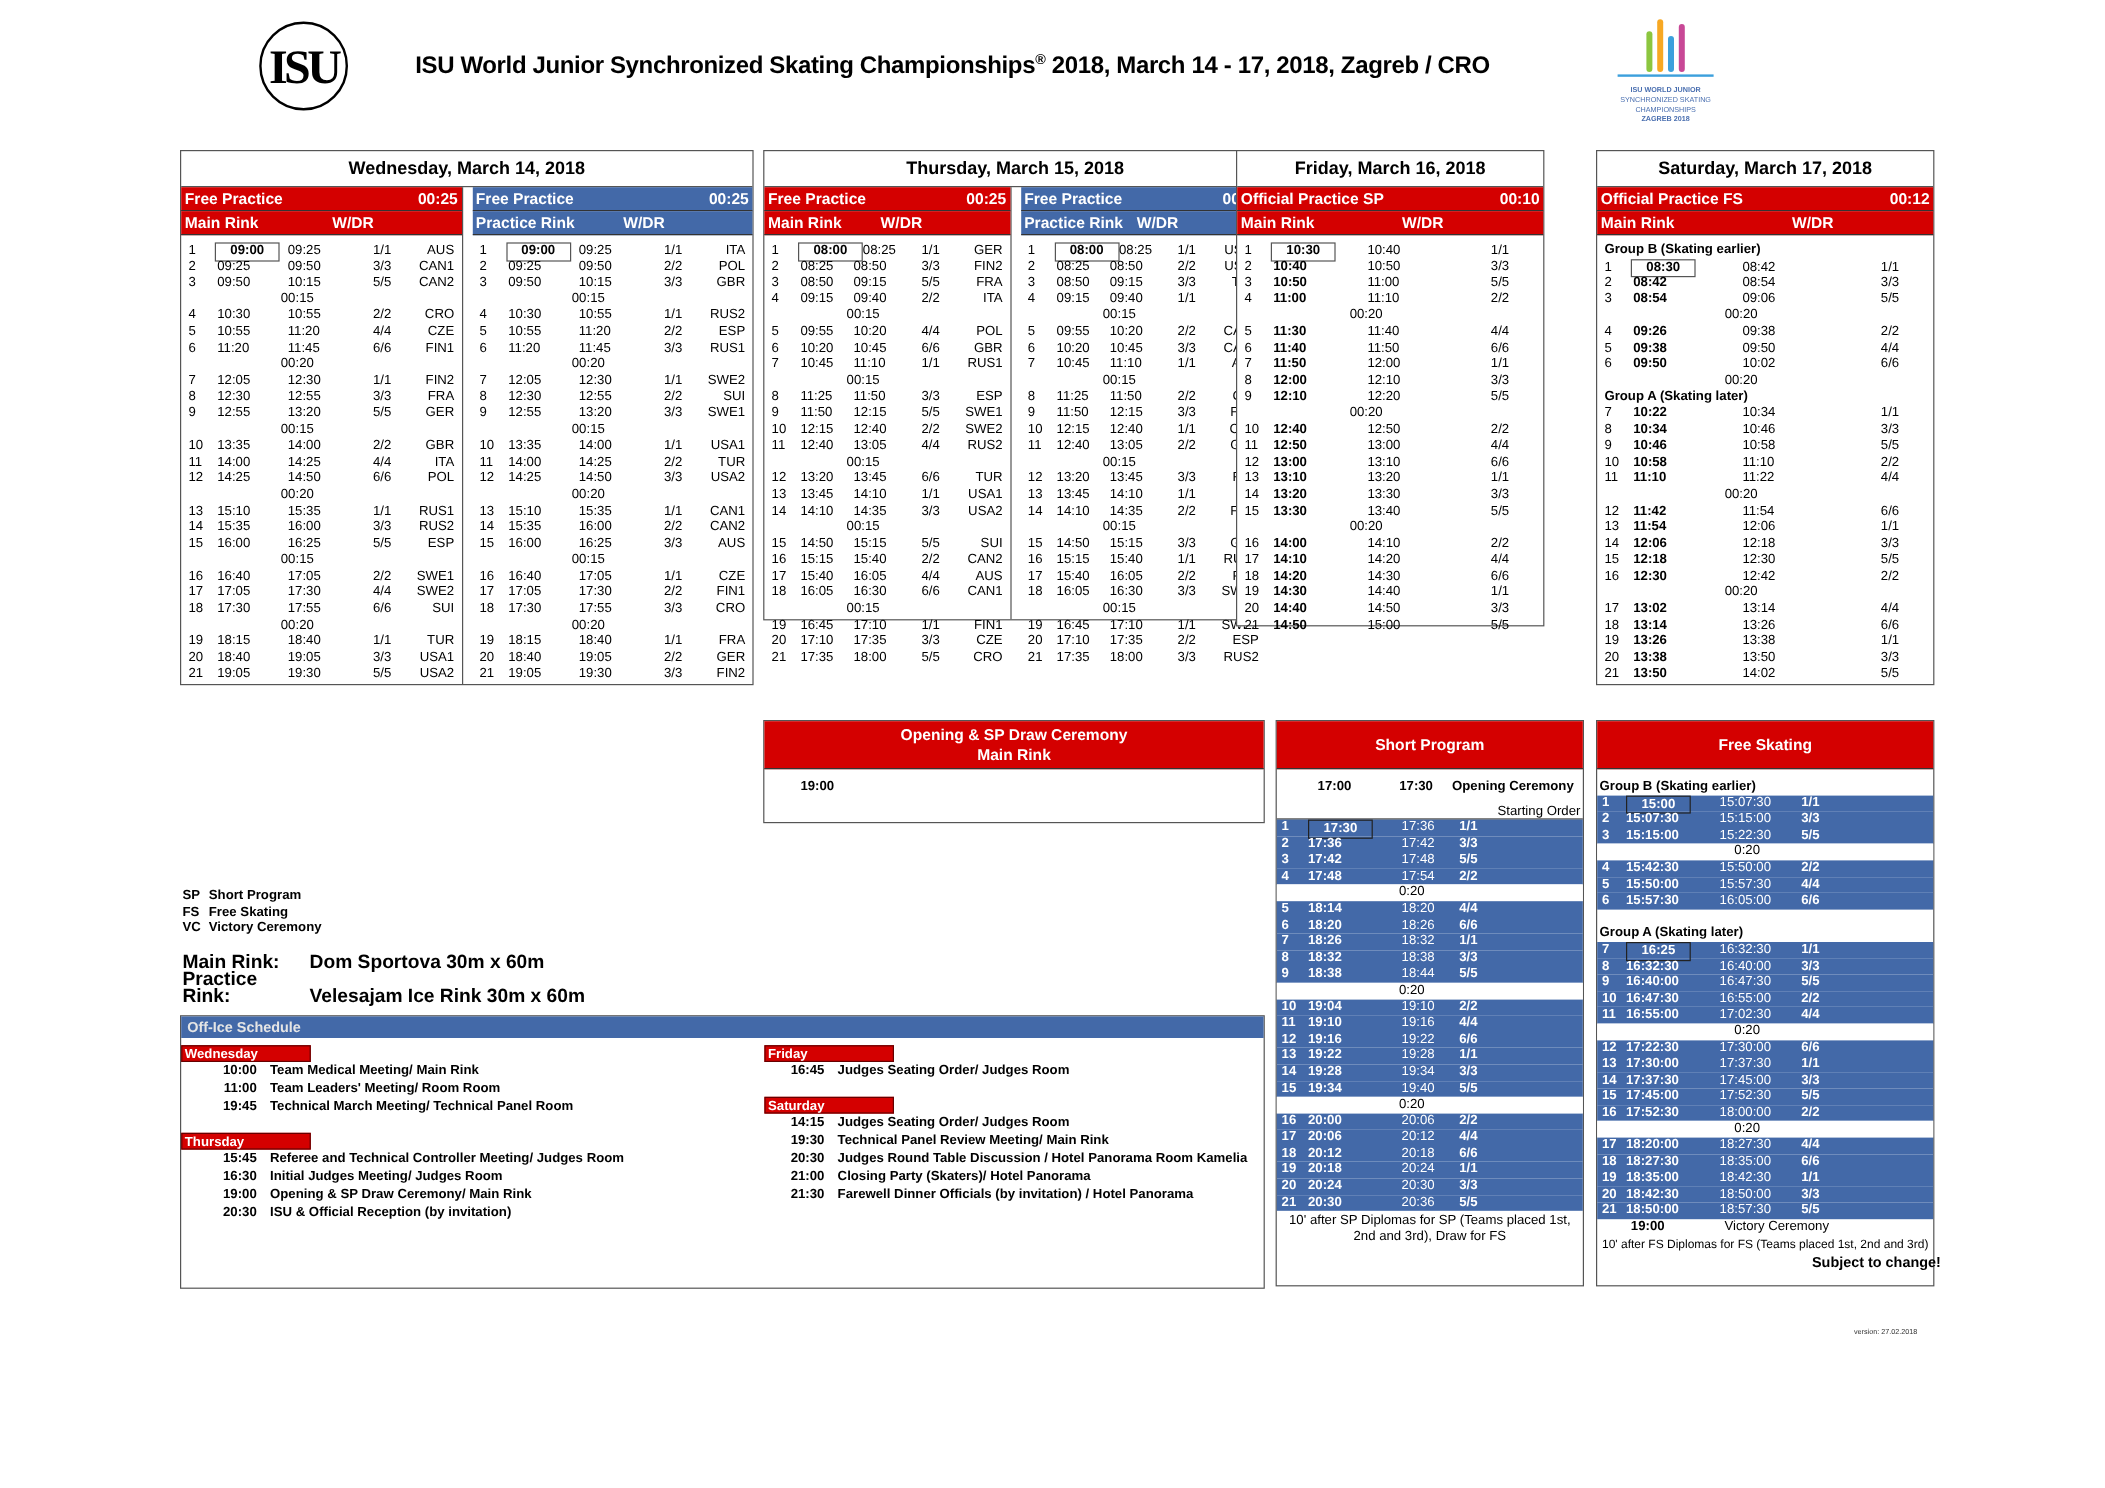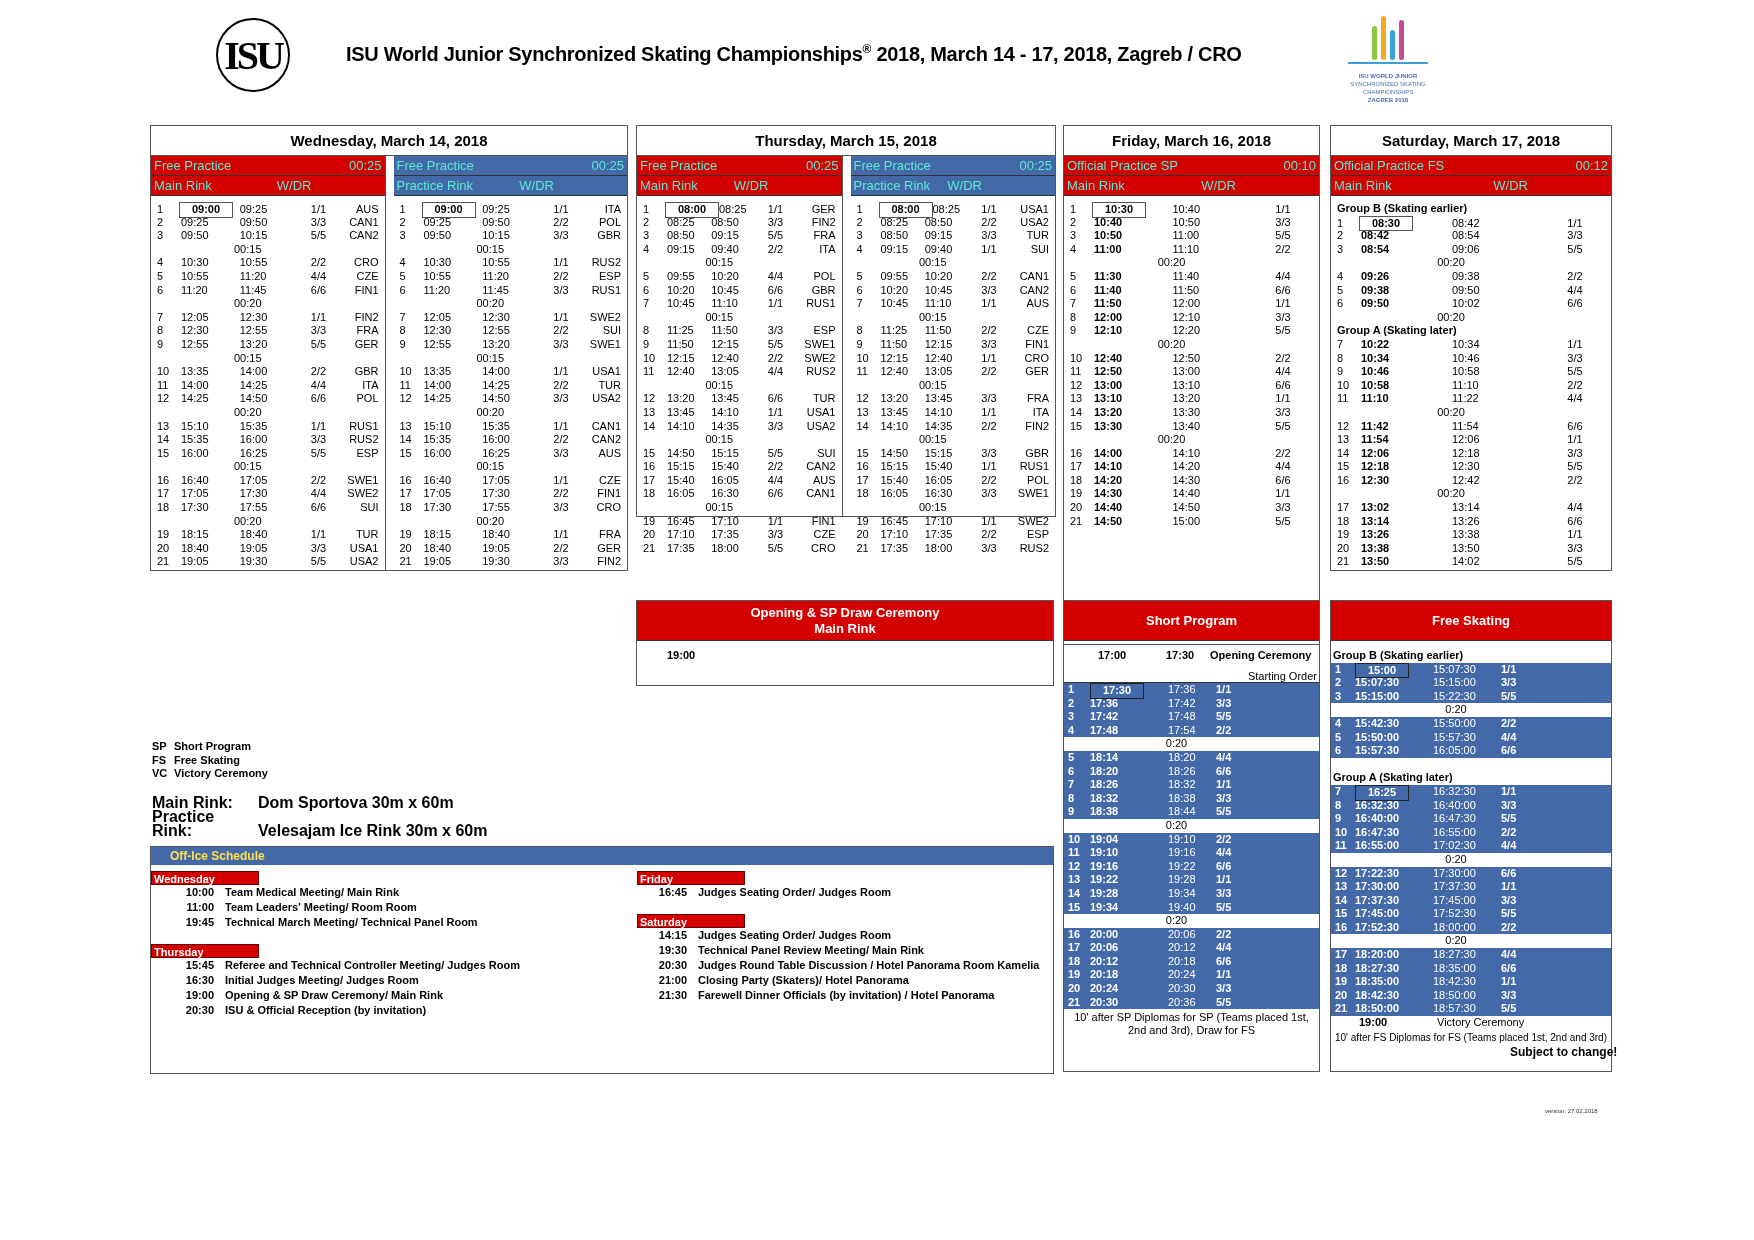--- a/index.html
+++ b/index.html
@@ -10,40 +10,40 @@
 .title sup{font-size:12px}
 .event-logo{left:1338px;top:14px;width:100px;height:98px;text-align:center}
 .event-logo .fig{display:flex;justify-content:center;gap:4px;height:46px;align-items:flex-end}
 .event-logo .fig span{display:block;width:5px;border-radius:3px}
 .event-logo .sm{font-size:6px;color:#4a6fb0;line-height:8px;font-weight:bold}
 .panel{border:1.5px solid #555;background:#fff}
 .day-head{height:30px;font-size:15px;font-weight:bold;text-align:center;line-height:30px;border-bottom:1.5px solid #555}
 .cols{display:flex;gap:8px;height:calc(100% - 30px)}
 .col{flex:1;display:flex;flex-direction:column;border-right:1.5px solid #555}
 .col:last-child{border-right:none}
-.bar{color:#5eead4;font-weight:normal;font-size:13px;height:20px;line-height:20px;padding:0 3px;display:flex;justify-content:space-between;border-bottom:1px solid #333}
+.bar{color:#ffffff;font-weight:bold;font-size:13px;height:20px;line-height:20px;padding:0 3px;display:flex;justify-content:space-between;border-bottom:1px solid #333}
 .red{background:#d40000}
 .blue{background:#4369a8}
 .rows{padding:6px 6px 0 6px;font-size:11px}
 .row{display:grid;height:13.6px;line-height:13.6px;align-items:center}
 .g5{grid-template-columns:22px 1fr 1fr 36px 42px}
 .g4{grid-template-columns:22px 1fr 1fr 60px}
 .row .t1{padding-left:2px}
 .row .t1.box{border:1px solid #555;text-align:center;font-weight:bold;width:54px;padding-left:0}
 .row .wd{text-align:center}
 .row .team{text-align:right}
 .brk{text-align:center;height:13.6px;line-height:13.6px;font-size:11px;padding-right:40px}
 .grp{font-weight:bold;font-size:11px;height:13.6px;line-height:13.6px}
 .bold{font-weight:bold}
 .legend{left:152px;top:740px;font-size:11px;font-weight:bold;line-height:13.5px}
 .legend .k{display:inline-block;width:22px}
 .venue{left:152px;top:796px;font-size:16px;font-weight:bold;line-height:14px}
 .venue .k{display:inline-block;width:106px}
 .office{left:150px;top:846px;width:904px;height:228px;border:1.5px solid #555}
-.office-bar{background:#4369a8;color:#fde047;font-weight:bold;font-size:12px;height:18px;line-height:18px;padding-left:19px}
+.office-bar{background:#4369a8;color:#e5e5e5;font-weight:bold;font-size:12px;height:18px;line-height:18px;padding-left:5px}
 .oday{background:#d40000;color:#fff;font-weight:bold;font-size:11px;width:108px;height:14px;line-height:14px;padding-left:2px;border:1px solid #600}
 .oitem{font-size:11px;font-weight:bold;line-height:15px}
 .oitem .tm{display:inline-block;width:43px;text-align:right;margin-right:11px}
 .ceremony{left:636px;top:600px;width:418px;height:86px;border:1.5px solid #555}
 .ceremony .hd{background:#d40000;color:#fff;font-weight:bold;font-size:13px;text-align:center;height:40px;line-height:16px;padding-top:4px;border-bottom:1px solid #333}
 .sp{left:1063px;top:600px;width:257px;height:472px;border:1.5px solid #555}
 .fs{left:1330px;top:600px;width:282px;height:472px;border:1.5px solid #555}
 .comp-hd{background:#d40000;color:#fff;font-weight:bold;font-size:13px;text-align:center;height:40px;line-height:40px;border-bottom:1px solid #333}
 .crow{display:grid;font-size:11px;height:13.6px;line-height:13.6px;font-weight:bold;color:#fff;background:#4369a8;padding-left:4px}
 .crow.sp5{grid-template-columns:22px 78px 48px 40px}
@@ -740,21 +740,21 @@
             <span class="t1">17:35</span>
             <span>18:00</span>
             <span class="wd">3/3</span>
             <span class="team">RUS2</span>
           </div>
         </div>
       </div>
   </div>
 </div>
 
-<div class="abs panel" style="left:1063px;top:125px;width:257px;height:520px">
+<div class="abs panel" style="left:1030px;top:125px;width:257px;height:397px">
   <div class="day-head">Friday, March 16, 2018</div>
   <div class="cols">
     <div class="col">
         <div class="bar red">
           <span>Official Practice SP</span>
           <span>00:10</span>
         </div>
         <div class="bar red">
           <span>Main Rink</span>
           <span style="margin-right: 80px;">W/DR</span>

